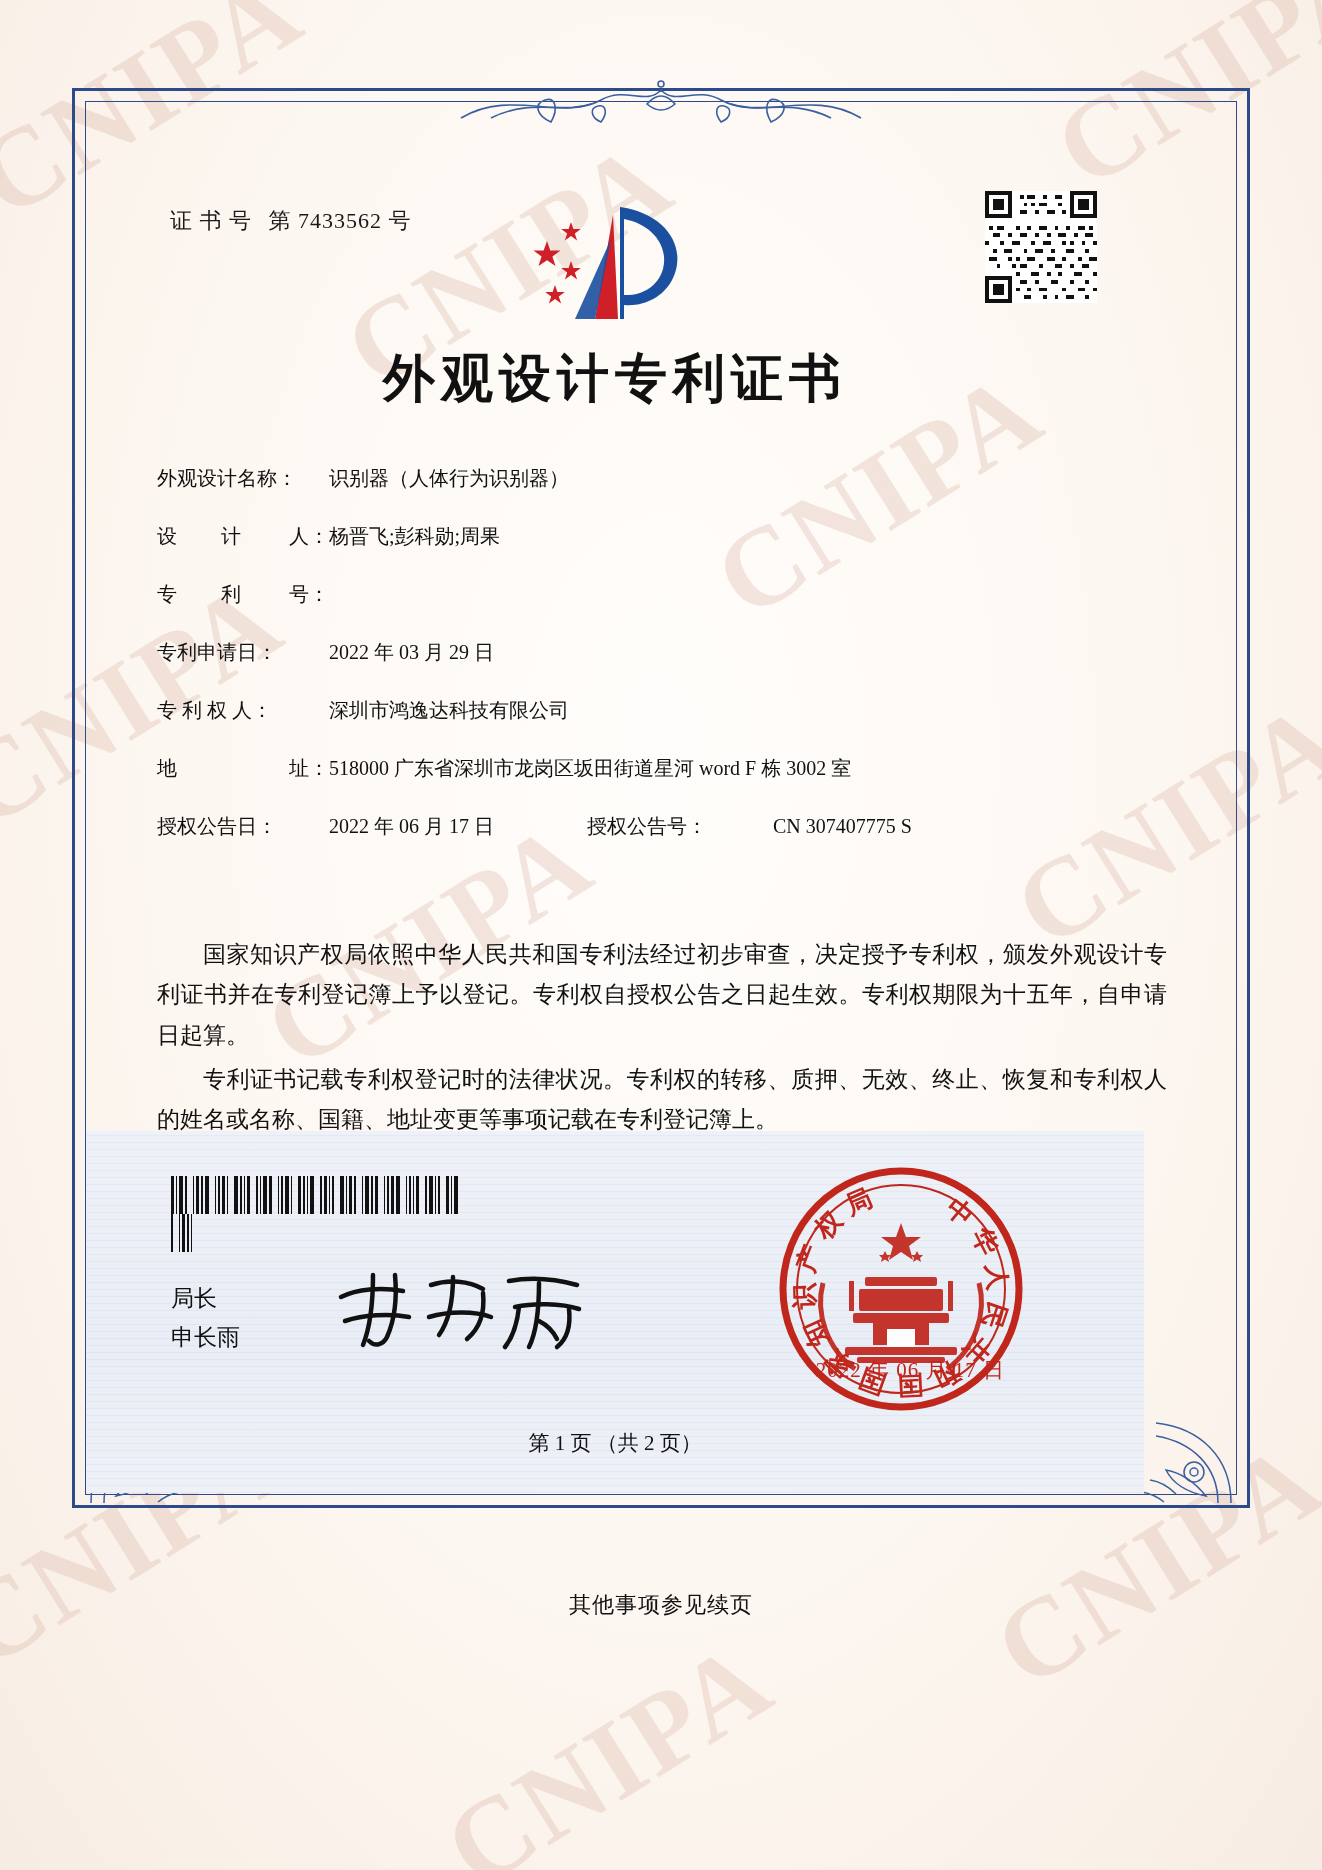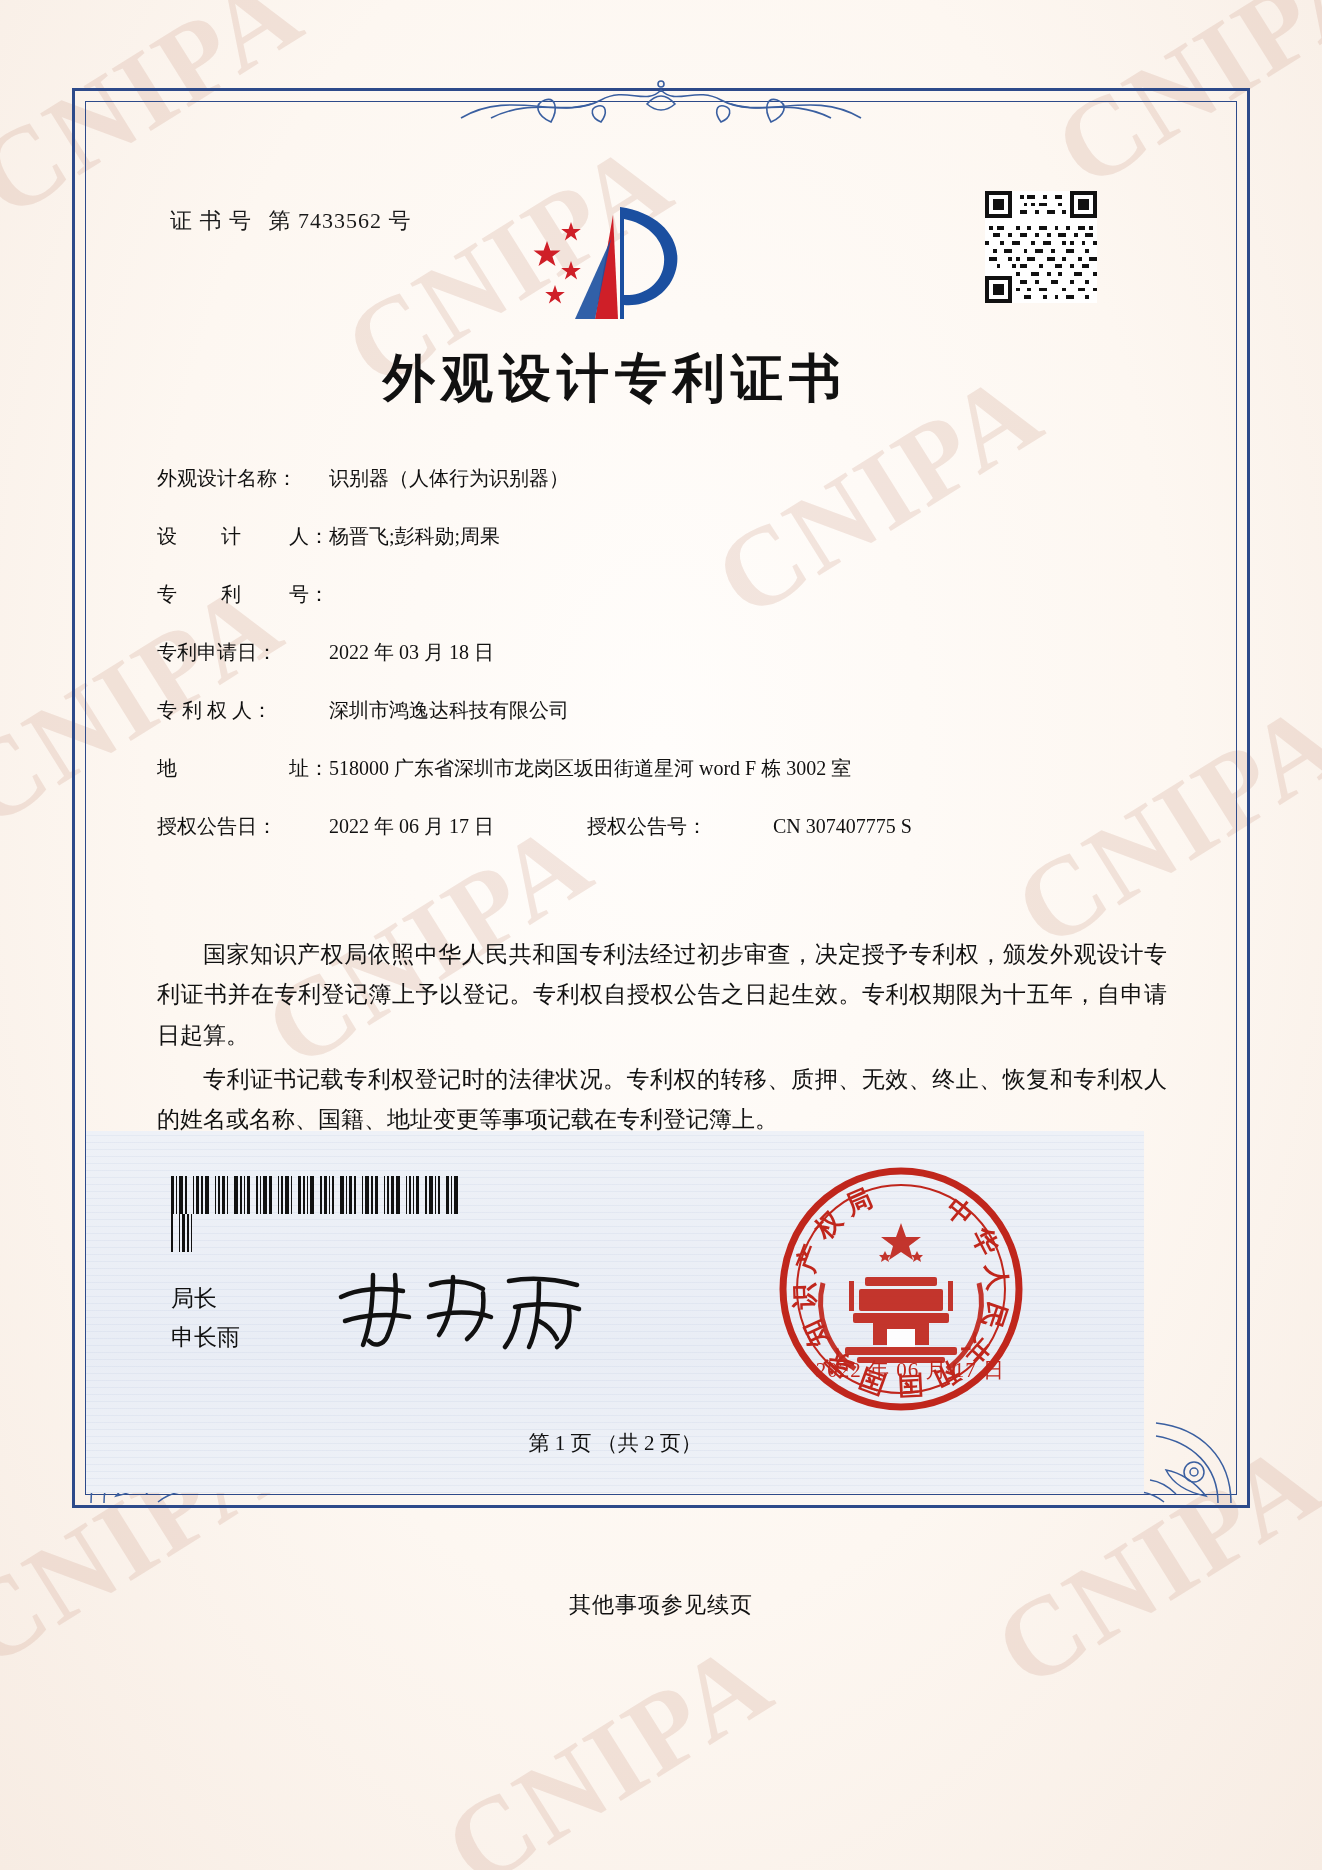--- a/index.html
+++ b/index.html
@@ -463,21 +463,21 @@
       <div class="row">
         <div class="label spread">
           <span>专</span>
           <span>利</span>
           <span>号：</span>
         </div>
       </div>
 
       <div class="row">
         <div class="label">专利申请日：</div>
-        <div class="value">2022 年 03 月 18 日</div>
+        <div class="value">2022 年 03 月 29 日</div>
       </div>
 
       <div class="row">
         <div class="label">专 利 权 人：</div>
         <div class="value">深圳市鸿逸达科技有限公司</div>
       </div>
 
       <div class="row">
         <div class="label spread">
           <span>地</span>

